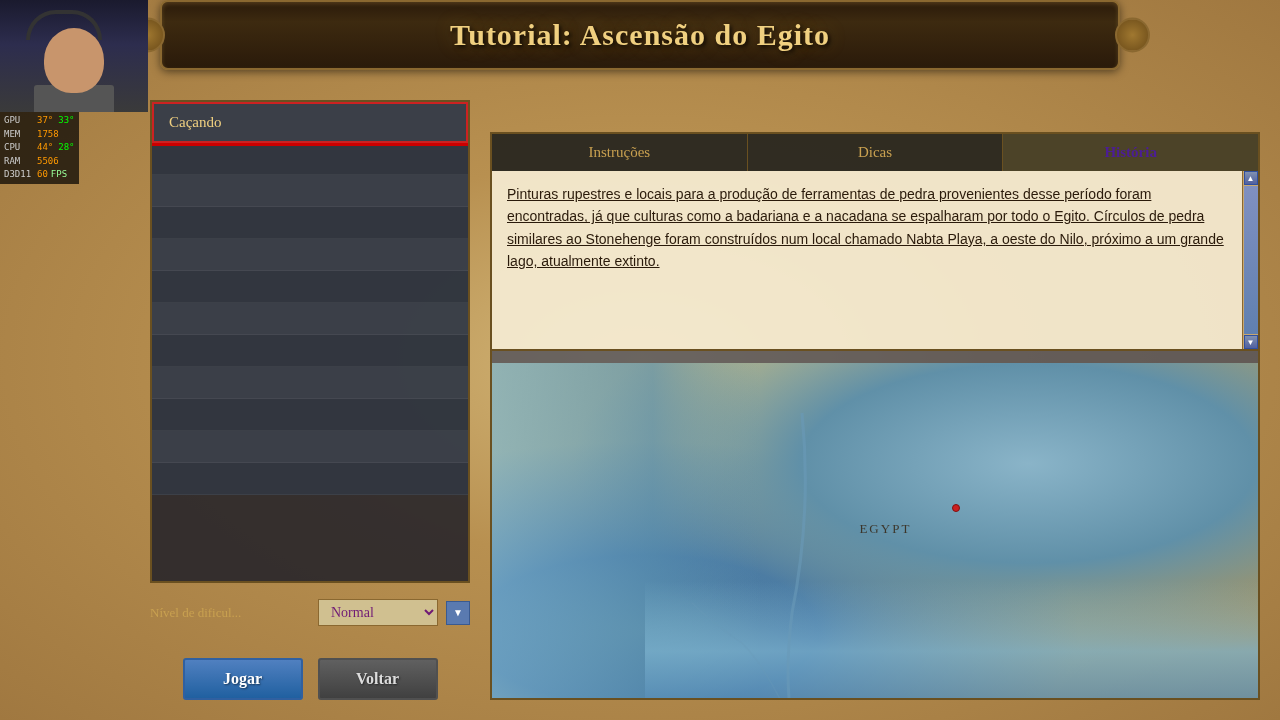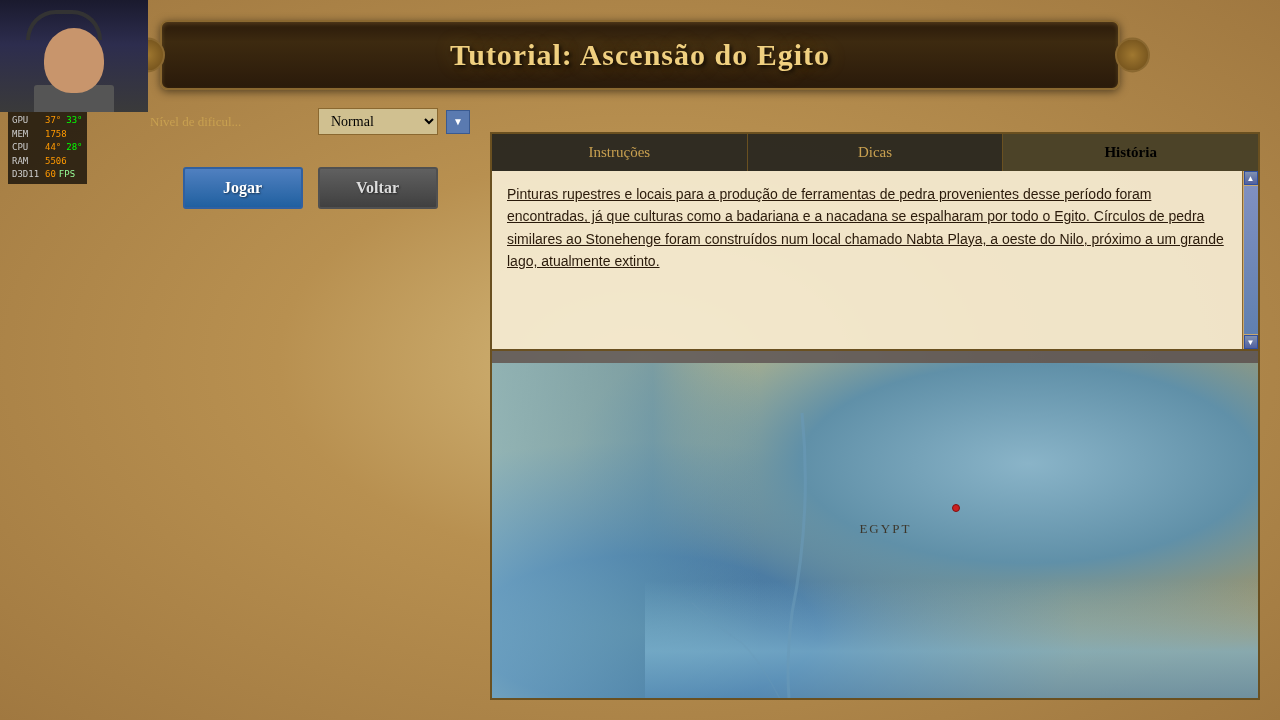--- a/index.html
+++ b/index.html
@@ -48,38 +48,38 @@
       top: -8px; left: -8px;
       width: 76px; height: 30px;
       border: 4px solid #333;
       border-radius: 40px 40px 0 0;
       border-bottom: none;
     }
 
     
     .sys-stats {
       position: absolute;
-      left: 8px; top: 112px;
+      left: 0; top: 112px;
       background: rgba(0,0,0,0.7);
       color: #fff;
       font-size: 9px;
       font-family: monospace;
       padding: 2px 4px;
       line-height: 1.5;
       z-index: 10;
     }
     .stat-row { display: flex; gap: 3px; align-items: center; }
     .stat-label { color: #ccc; width: 30px; }
     .stat-val1 { color: #f90; }
     .stat-val2 { color: #0f0; margin-left: 2px; }
 
     
     .title-bar {
       position: absolute;
-      top: 20px; left: 160px; right: 160px;
+      top: 0; left: 160px; right: 160px;
       height: 70px;
       display: flex;
       align-items: center;
       justify-content: center;
       z-index: 5;
     }
     .title-bar-bg {
       position: absolute;
       inset: 0;
       background: linear-gradient(180deg, #2a1a0a 0%, #3d2a10 30%, #2a1a0a 100%);
@@ -171,21 +171,21 @@
     }
     .difficulty-label {
       color: #c8a050;
       font-size: 13px;
       font-family: Georgia, serif;
       flex: 1;
     }
     .difficulty-select {
       background: #d0c090;
       border: 1px solid #8a6830;
-      color: #000000;
+      color: #701a75;
       font-size: 14px;
       padding: 4px 8px;
       font-family: Georgia, serif;
       cursor: pointer;
       min-width: 120px;
     }
     .difficulty-arrow {
       width: 24px; height: 24px;
       background: #5a7ab0;
       border: 1px solid #3a5a90;
@@ -251,21 +251,21 @@
       font-size: 15px;
       font-family: Georgia, serif;
       color: #c8a050;
       cursor: pointer;
       background: rgba(50,45,30,0.7);
       border-right: 1px solid #6a5020;
     }
     .tab:last-child { border-right: none; }
     .tab.active {
       background: rgba(80,70,40,0.9);
-      color: #000000;
+      color: #4c1d95;
       font-weight: bold;
     }
 
     
     .text-content {
       background: rgba(245, 235, 210, 0.92);
       border: 2px solid #6a5020;
       border-top: none;
       padding: 12px 15px;
       min-height: 180px;
@@ -411,20 +411,38 @@
   <div class="title-bar-bg"></div>
   <div class="title-bar-ornament-left"></div>
   <div class="title-bar-ornament-right"></div>
   <span class="title-text">Tutorial: Ascensão do Egito</span>
 </div>
 
 <div class="main-content">
 
   <div class="left-panel">
 
+    <div class="mission-list-container">
+
+      <div class="mission-item selected selected-highlight" style="color:#f0d080; border: 2px solid #cc2222; background:rgba(60,65,75,0.9);">
+        <span>Caçando</span>
+      </div>
+
+      <div class="mission-item" style="height:32px;"></div>
+      <div class="mission-item" style="height:32px;"></div>
+      <div class="mission-item" style="height:32px;"></div>
+      <div class="mission-item" style="height:32px;"></div>
+      <div class="mission-item" style="height:32px;"></div>
+      <div class="mission-item" style="height:32px;"></div>
+      <div class="mission-item" style="height:32px;"></div>
+      <div class="mission-item" style="height:32px;"></div>
+      <div class="mission-item" style="height:32px;"></div>
+      <div class="mission-item" style="height:32px;"></div>
+      <div class="mission-item" style="height:32px;"></div>
+    </div>
 
     <div class="difficulty-row">
       <span class="difficulty-label">Nível de dificul...</span>
       <select class="difficulty-select">
         <option>Normal</option>
         <option>Fácil</option>
         <option>Difícil</option>
       </select>
       <div class="difficulty-arrow">▼</div>
     </div>

